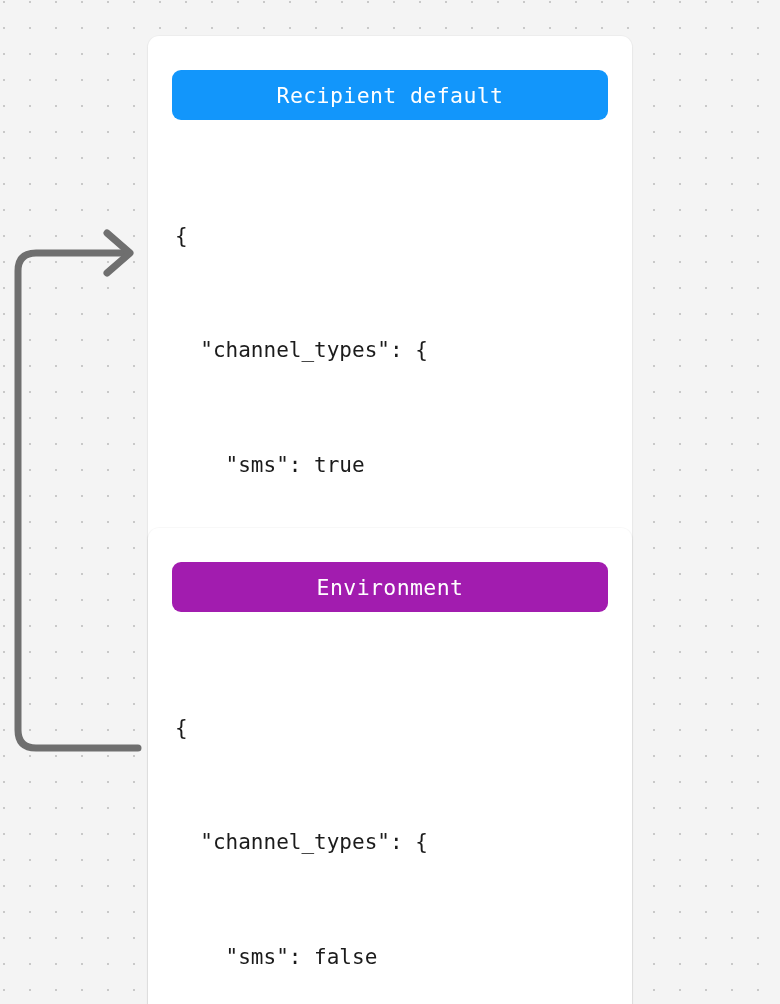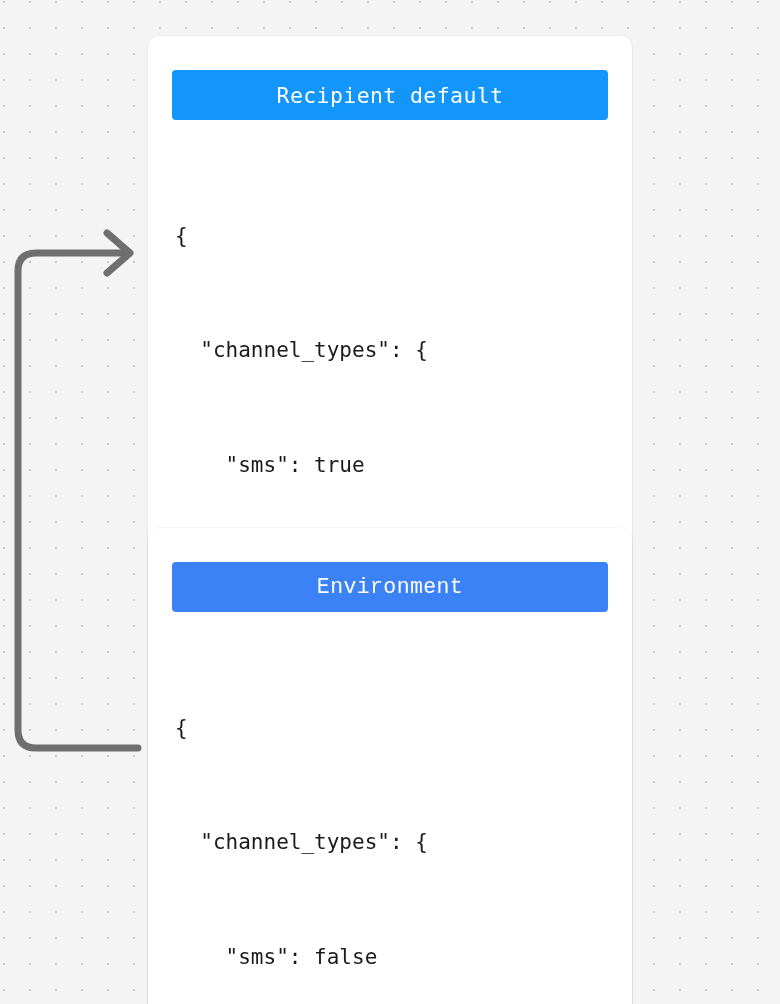--- a/index.html
+++ b/index.html
@@ -47,33 +47,33 @@
                 0 2px 3px 0 rgba(0,0,0,0.055),
                 0 0 0 1px rgba(0,0,0,0.028);
     box-sizing: border-box;
     padding: 34px 24px 26px 24px;
   }
   #card-recipient-default { top: 36px; }
   #card-environment { top: 528px; }
 
   .card-header {
     height: 50px;
-    border-radius: 4px;
+    border-radius: 9px;
     display: flex;
     align-items: center;
     justify-content: center;
     color: #ffffff;
     font-size: 21.5px;
     letter-spacing: 0.4px;
     font-family: "DejaVu Sans Mono", "Liberation Mono", monospace;
     margin-bottom: 20px;
     user-select: none;
   }
   #header-recipient-default { background: #1296fb; }
-  #header-environment      { background: #3b82f6; font-family: Liberation Mono, monospace; }
+  #header-environment      { background: #a21caf; }
 
   .code-block {
     font-family: "DejaVu Sans Mono", "Liberation Mono", monospace;
     font-size: 21px;
     line-height: 38.3px;
     color: #1b1b1b;
     white-space: pre;
     margin: 0;
     padding: 0 0 0 3px;
   }

